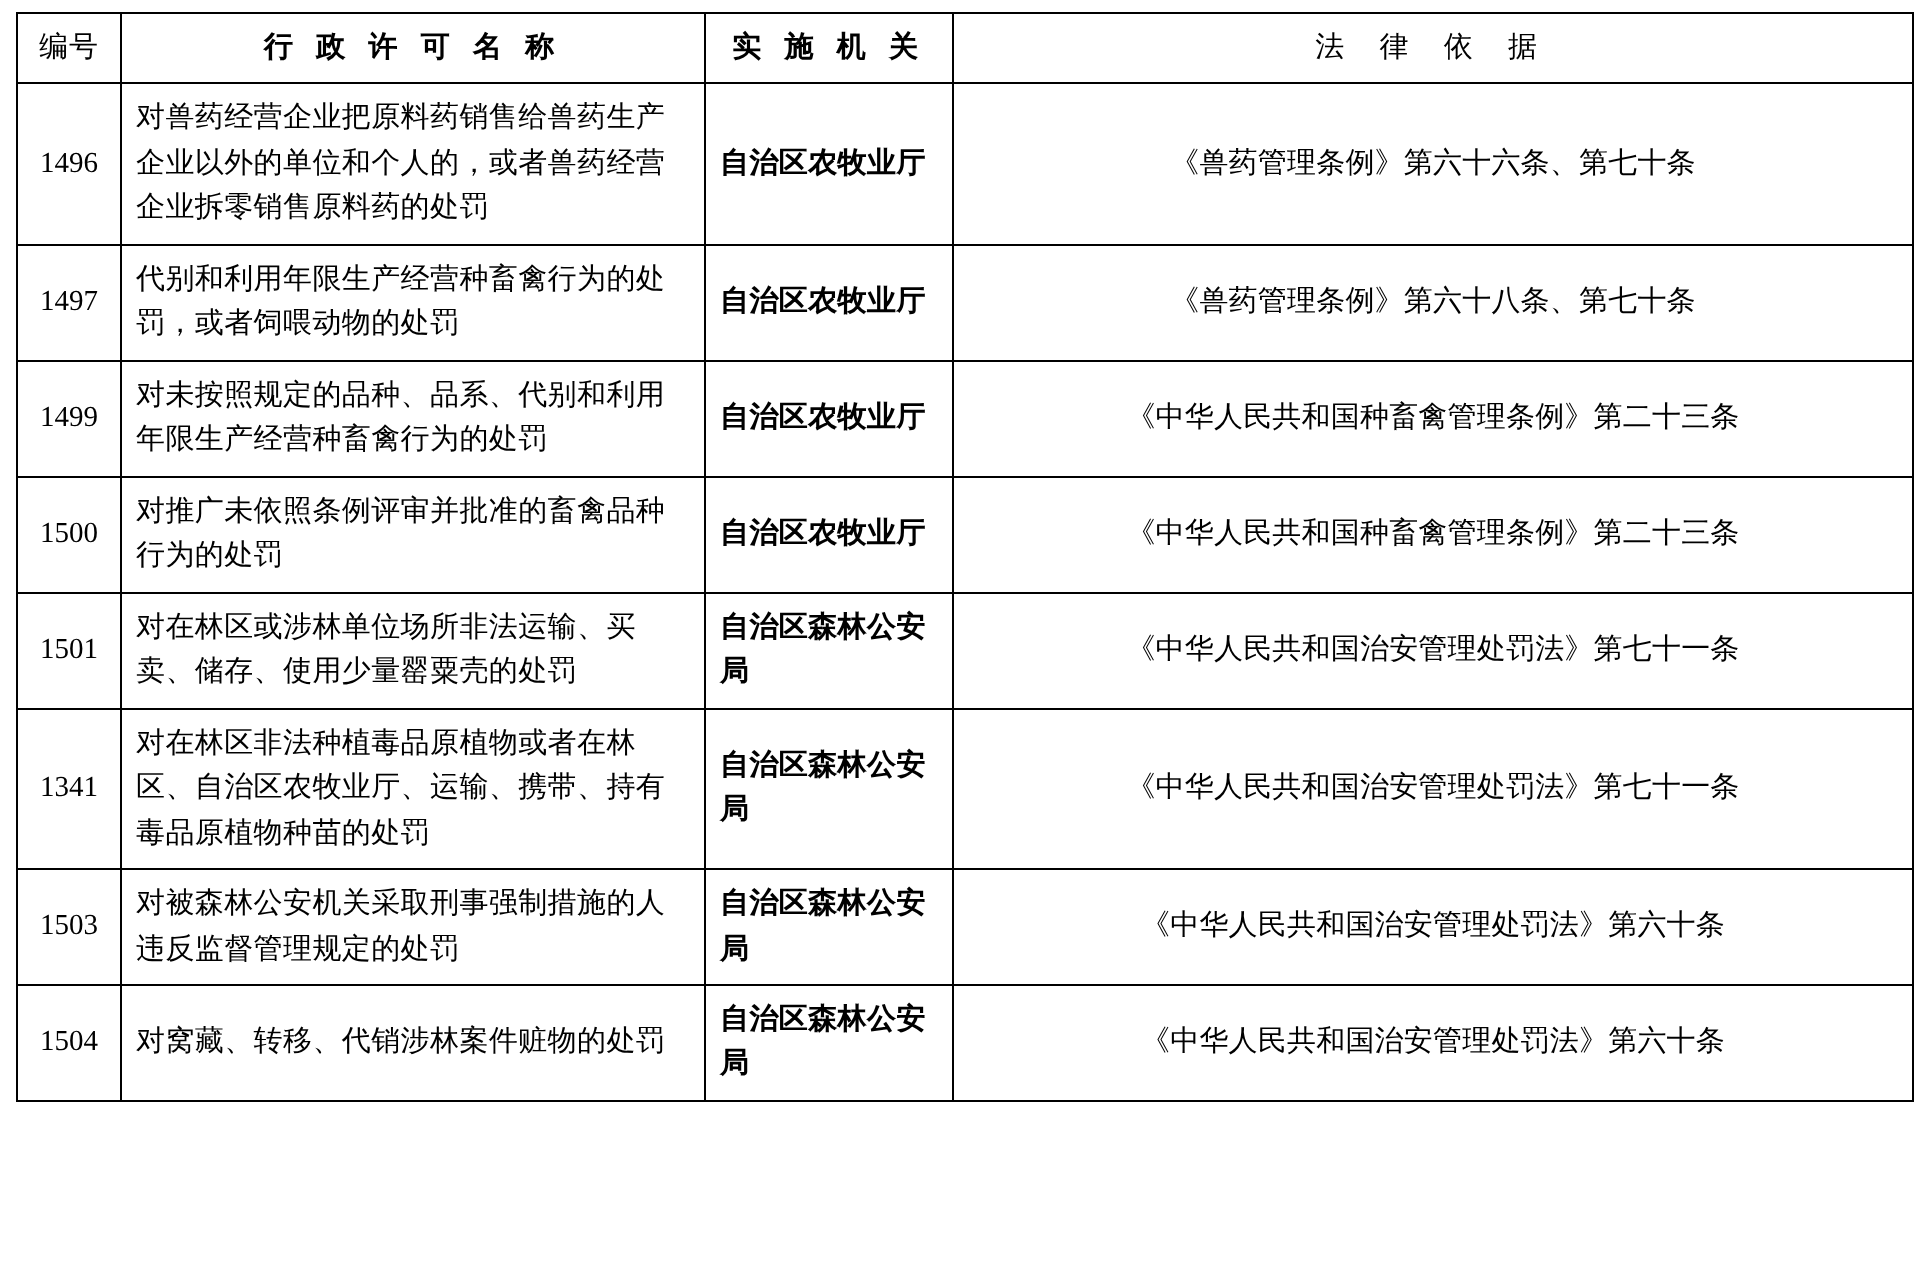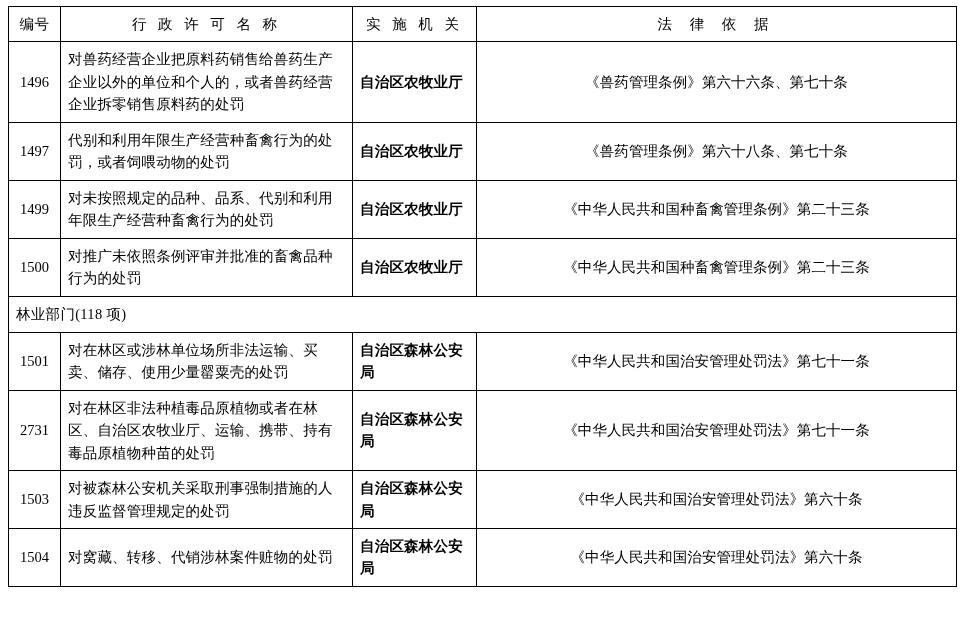--- a/index.html
+++ b/index.html
@@ -64,20 +64,21 @@
     letter-spacing: 0.1px;
   }
   td.section-row {
     text-align: left;
     padding-left: 10px;
     height: 36px;
     letter-spacing: 0.3px;
   }
   .hdr-spaced {
     letter-spacing: 4px;
+    font-weight: bold;
   }
   .hdr-wide {
     letter-spacing: 7px;
   }
 </style>
 </head>
 <body>
 
 <div class="page">
   <table class="permit-table">
@@ -114,30 +115,27 @@
         <td class="cell-org">自治区农牧业厅</td>
         <td class="cell-basis">《中华人民共和国种畜禽管理条例》第二十三条</td>
       </tr>
       <tr>
         <td class="cell-id">1500</td>
         <td class="cell-name">对推广未依照条例评审并批准的畜禽品种行为的处罚</td>
         <td class="cell-org">自治区农牧业厅</td>
         <td class="cell-basis">《中华人民共和国种畜禽管理条例》第二十三条</td>
       </tr>
       <tr>
-        <td class="section-row" colspan="4">林业部门(118 项)</td>
-      </tr>
-      <tr>
         <td class="cell-id">1501</td>
         <td class="cell-name">对在林区或涉林单位场所非法运输、买卖、储存、使用少量罂粟壳的处罚</td>
         <td class="cell-org">自治区森林公安局</td>
         <td class="cell-basis">《中华人民共和国治安管理处罚法》第七十一条</td>
       </tr>
       <tr>
-        <td class="cell-id">2731</td>
+        <td class="cell-id">1341</td>
         <td class="cell-name">对在林区非法种植毒品原植物或者在林区、自治区农牧业厅、运输、携带、持有毒品原植物种苗的处罚</td>
         <td class="cell-org">自治区森林公安局</td>
         <td class="cell-basis">《中华人民共和国治安管理处罚法》第七十一条</td>
       </tr>
       <tr>
         <td class="cell-id">1503</td>
         <td class="cell-name">对被森林公安机关采取刑事强制措施的人违反监督管理规定的处罚</td>
         <td class="cell-org">自治区森林公安局</td>
         <td class="cell-basis">《中华人民共和国治安管理处罚法》第六十条</td>
       </tr>

